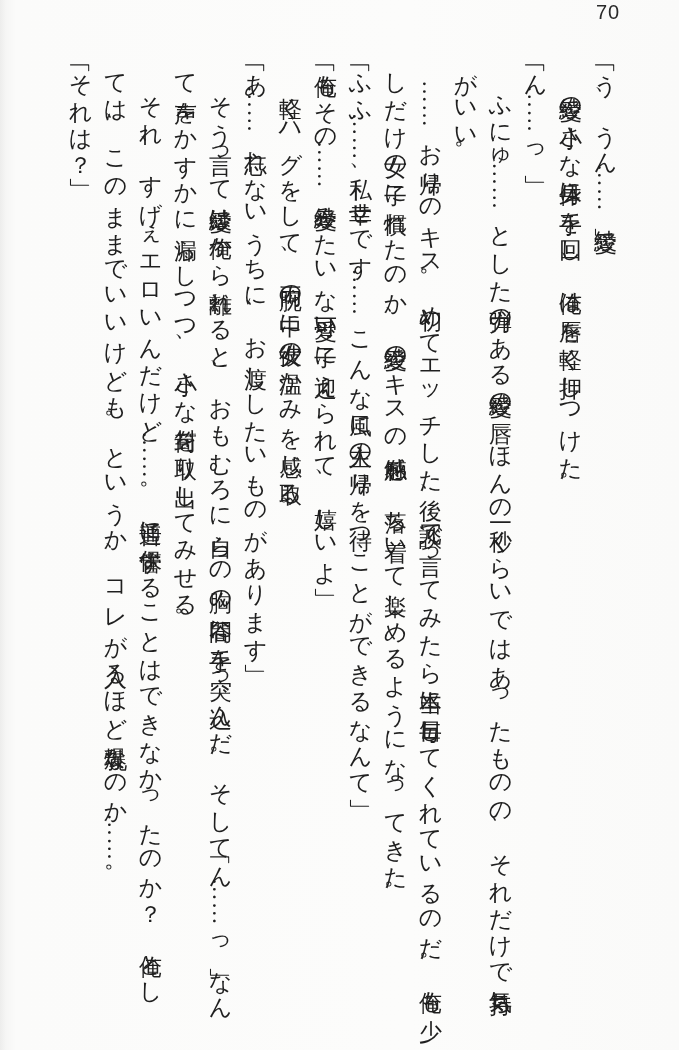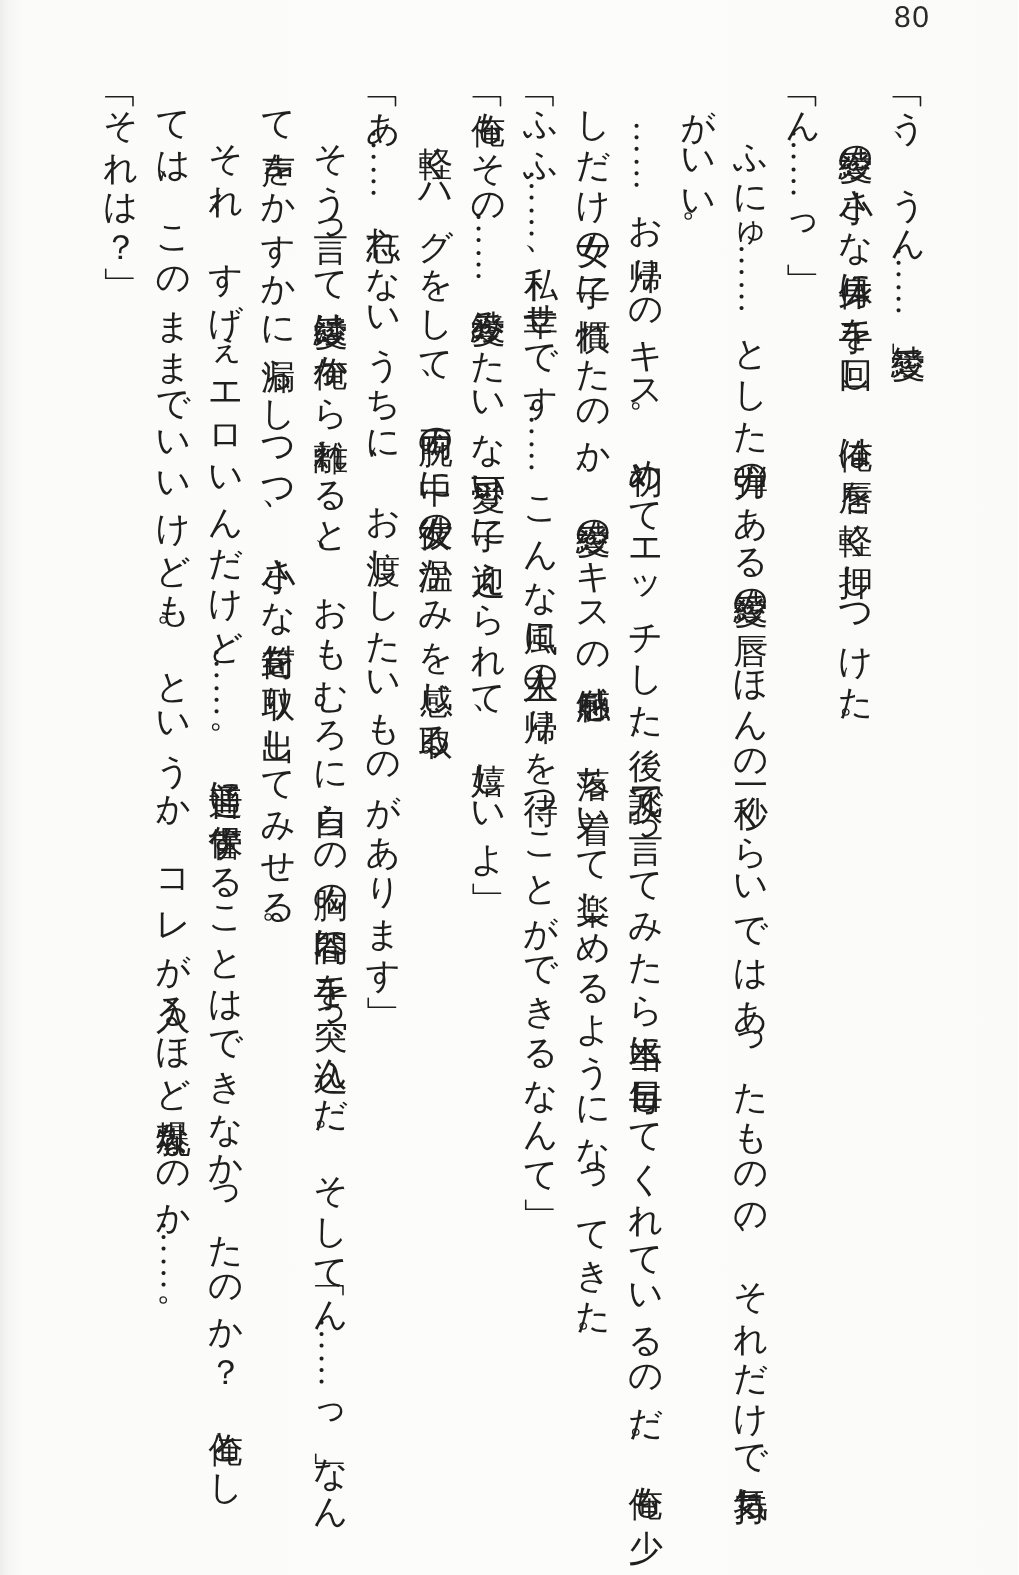--- a/index.html
+++ b/index.html
@@ -51,21 +51,21 @@
   }
   .indent {
     text-indent: 1em;         
   }
 </style>
 </head>
 <body>
 
 <div class="page">
 
-  <div class="page-number">80</div>
+  <div class="page-number">70</div>
 
   <main class="page-text">
     <p class="para">「う、うん……綾愛」</p>
     <p class="para indent">綾愛の小さな身体に手を回し、俺は唇を軽く押しつけた。</p>
     <p class="para">「ん……っ」</p>
     <p class="para indent">ふにゅ……とした弾力のある綾愛の唇。ほんの一秒くらいではあったものの、それだけで気持ちがいい。</p>
     <p class="para indent">……お帰りのキス。初めてエッチした後、冗談で言ってみたら本当に毎日してくれているのだ。俺も少しだけ女の子に慣れたのか、綾愛のキスの感触を、落ち着いて楽しめるようになってきた。</p>
     <p class="para">「ふふ……私、幸せです……こんな風に主人の帰りを待つことができるなんて」</p>
     <p class="para">「俺もその……綾愛みたいな可愛い子に迎えられて、嬉しいよ」</p>
     <p class="para indent">軽くハグをして、両腕の中に彼女の温かみを感じ取る。</p>

